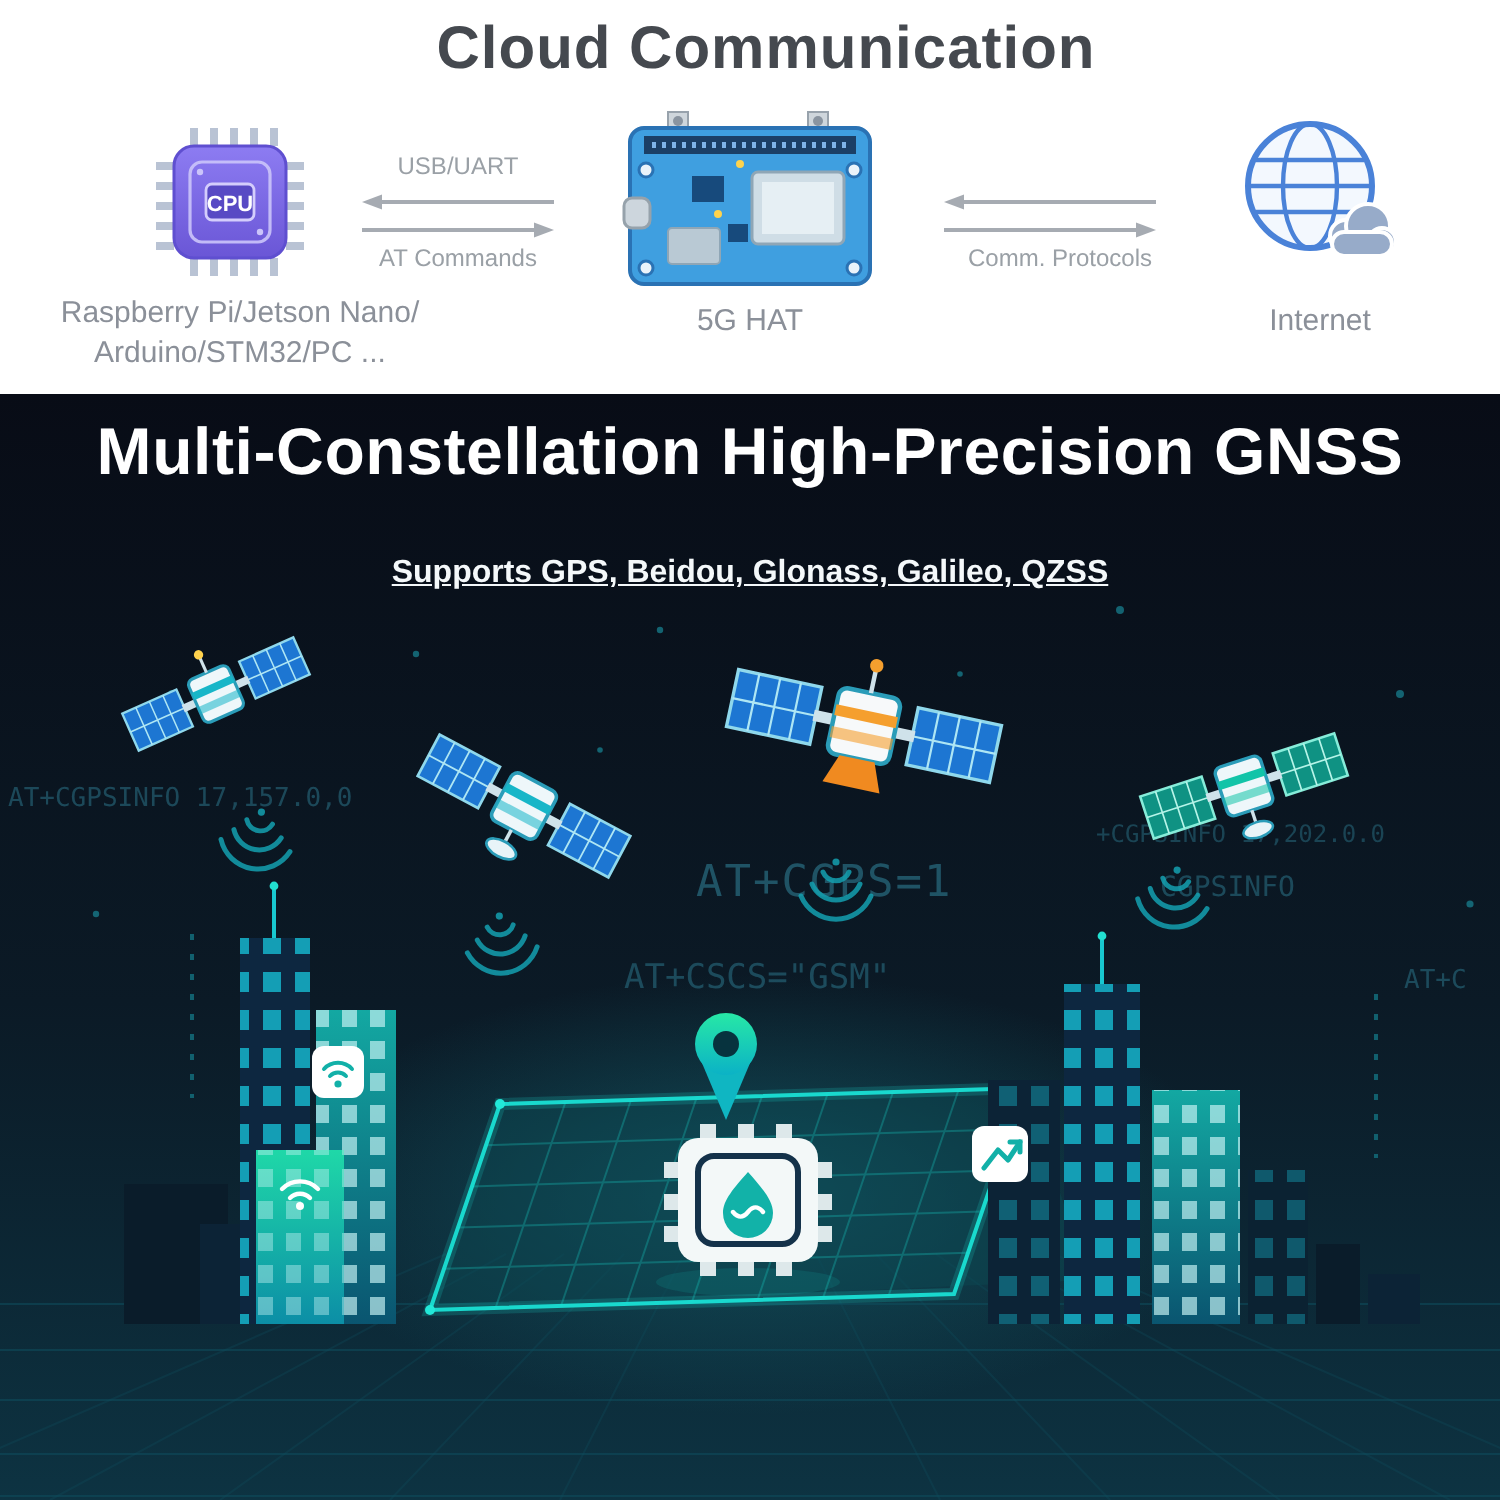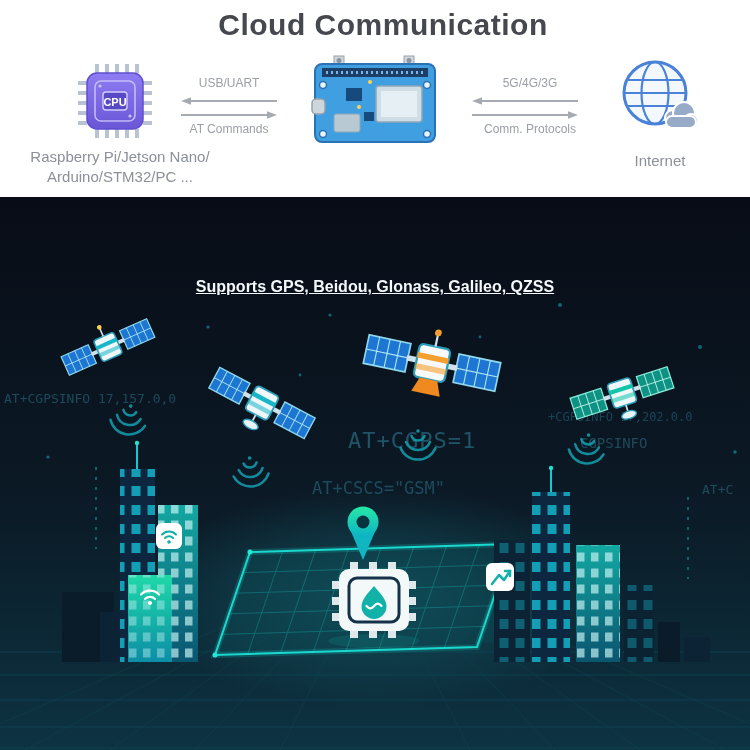--- a/index.html
+++ b/index.html
@@ -97,21 +97,20 @@
       <rect x="0" y="47" width="13" height="15" rx="4" fill="#cdd6dd" stroke="#96a2ab" stroke-width="1.5"></rect>
       <rect x="64" y="34" width="46" height="36" rx="3" fill="#cfdde6" stroke="#8fa6b6" stroke-width="1.5"></rect>
       <rect x="69" y="39" width="36" height="26" fill="#e6eff4"></rect>
       <rect x="22" y="62" width="26" height="18" rx="2" fill="#b9c9d4" stroke="#8fa6b6"></rect>
       <rect x="34" y="36" width="16" height="13" fill="#174a7c"></rect>
         <rect x="52" y="60" width="10" height="9" fill="#174a7c"></rect>
       <circle cx="58" cy="30" r="2" fill="#ffd34d"></circle>
         <circle cx="47" cy="55" r="2" fill="#ffd34d"></circle>
     </svg>
 
-    <span class="lbl" style="left:455px; top:76px; width:150px">5G/4G/3G</span>
     <svg class="abs" style="left:470px; top:96px" width="110" height="24" viewBox="0 0 110 24">
       <g stroke="#a6abb2" fill="#a6abb2">
         <line x1="10" y1="5" x2="108" y2="5" stroke-width="2"></line>
           <path d="M2 5 L12 1.2 L12 8.8 Z" stroke="none"></path>
         <line x1="2" y1="19" x2="100" y2="19" stroke-width="2"></line>
           <path d="M108 19 L98 15.2 L98 22.8 Z" stroke="none"></path>
       </g>
     </svg>
     <span class="lbl" style="left:448px; top:122px; width:164px">Comm. Protocols</span>
 
@@ -128,20 +127,21 @@
         <circle cx="66" cy="57" r="11"></circle>
         <circle cx="73" cy="65" r="7"></circle>
         <rect x="48" y="60" width="30" height="12" rx="6"></rect>
       </g>
     </svg>
 
     <div class="caption" style="left:15px; top:147px; width:210px">
       <span style="display:block">Raspberry Pi/Jetson Nano/</span>
       <span style="display:block">Arduino/STM32/PC ...</span>
     </div>
+    <div class="caption" style="left:300px; top:151px; width:150px">5G HAT</div>
     <div class="caption" style="left:615px; top:151px; width:90px">Internet</div>
   </section>
 
   <section class="gnss">
     <svg class="scene" width="750" height="553" viewBox="0 0 750 553">
       <defs>
         <linearGradient id="bgG" x1="0" y1="0" x2="0" y2="1">
           <stop offset="0" stop-color="#080c16"></stop>
             <stop offset="0.55" stop-color="#0b1a26"></stop>
             <stop offset="1" stop-color="#0d3342"></stop>
@@ -390,16 +390,17 @@
           <path d="M-17.5 13 A19 19 0 0 0 17.5 13"></path>
       </g>
       <g transform="translate(588,242) rotate(8)" stroke="#14a0b0" fill="none" stroke-width="2.5" stroke-linecap="round" opacity="0.85">
         <circle cx="0" cy="-4" r="1.8" fill="#14a0b0" stroke="none"></circle>
         <path d="M-6.5 1 A7 7 0 0 0 6.5 1"></path>
           <path d="M-12 7 A13 13 0 0 0 12 7"></path>
           <path d="M-17.5 13 A19 19 0 0 0 17.5 13"></path>
       </g>
     </svg>
 
+    <h2 class="gnss-title">Multi-Constellation High-Precision GNSS</h2>
     <p class="gnss-subtitle">Supports GPS, Beidou, Glonass, Galileo, QZSS</p>
   </section>
 
 </div>
 
 </body></html>

